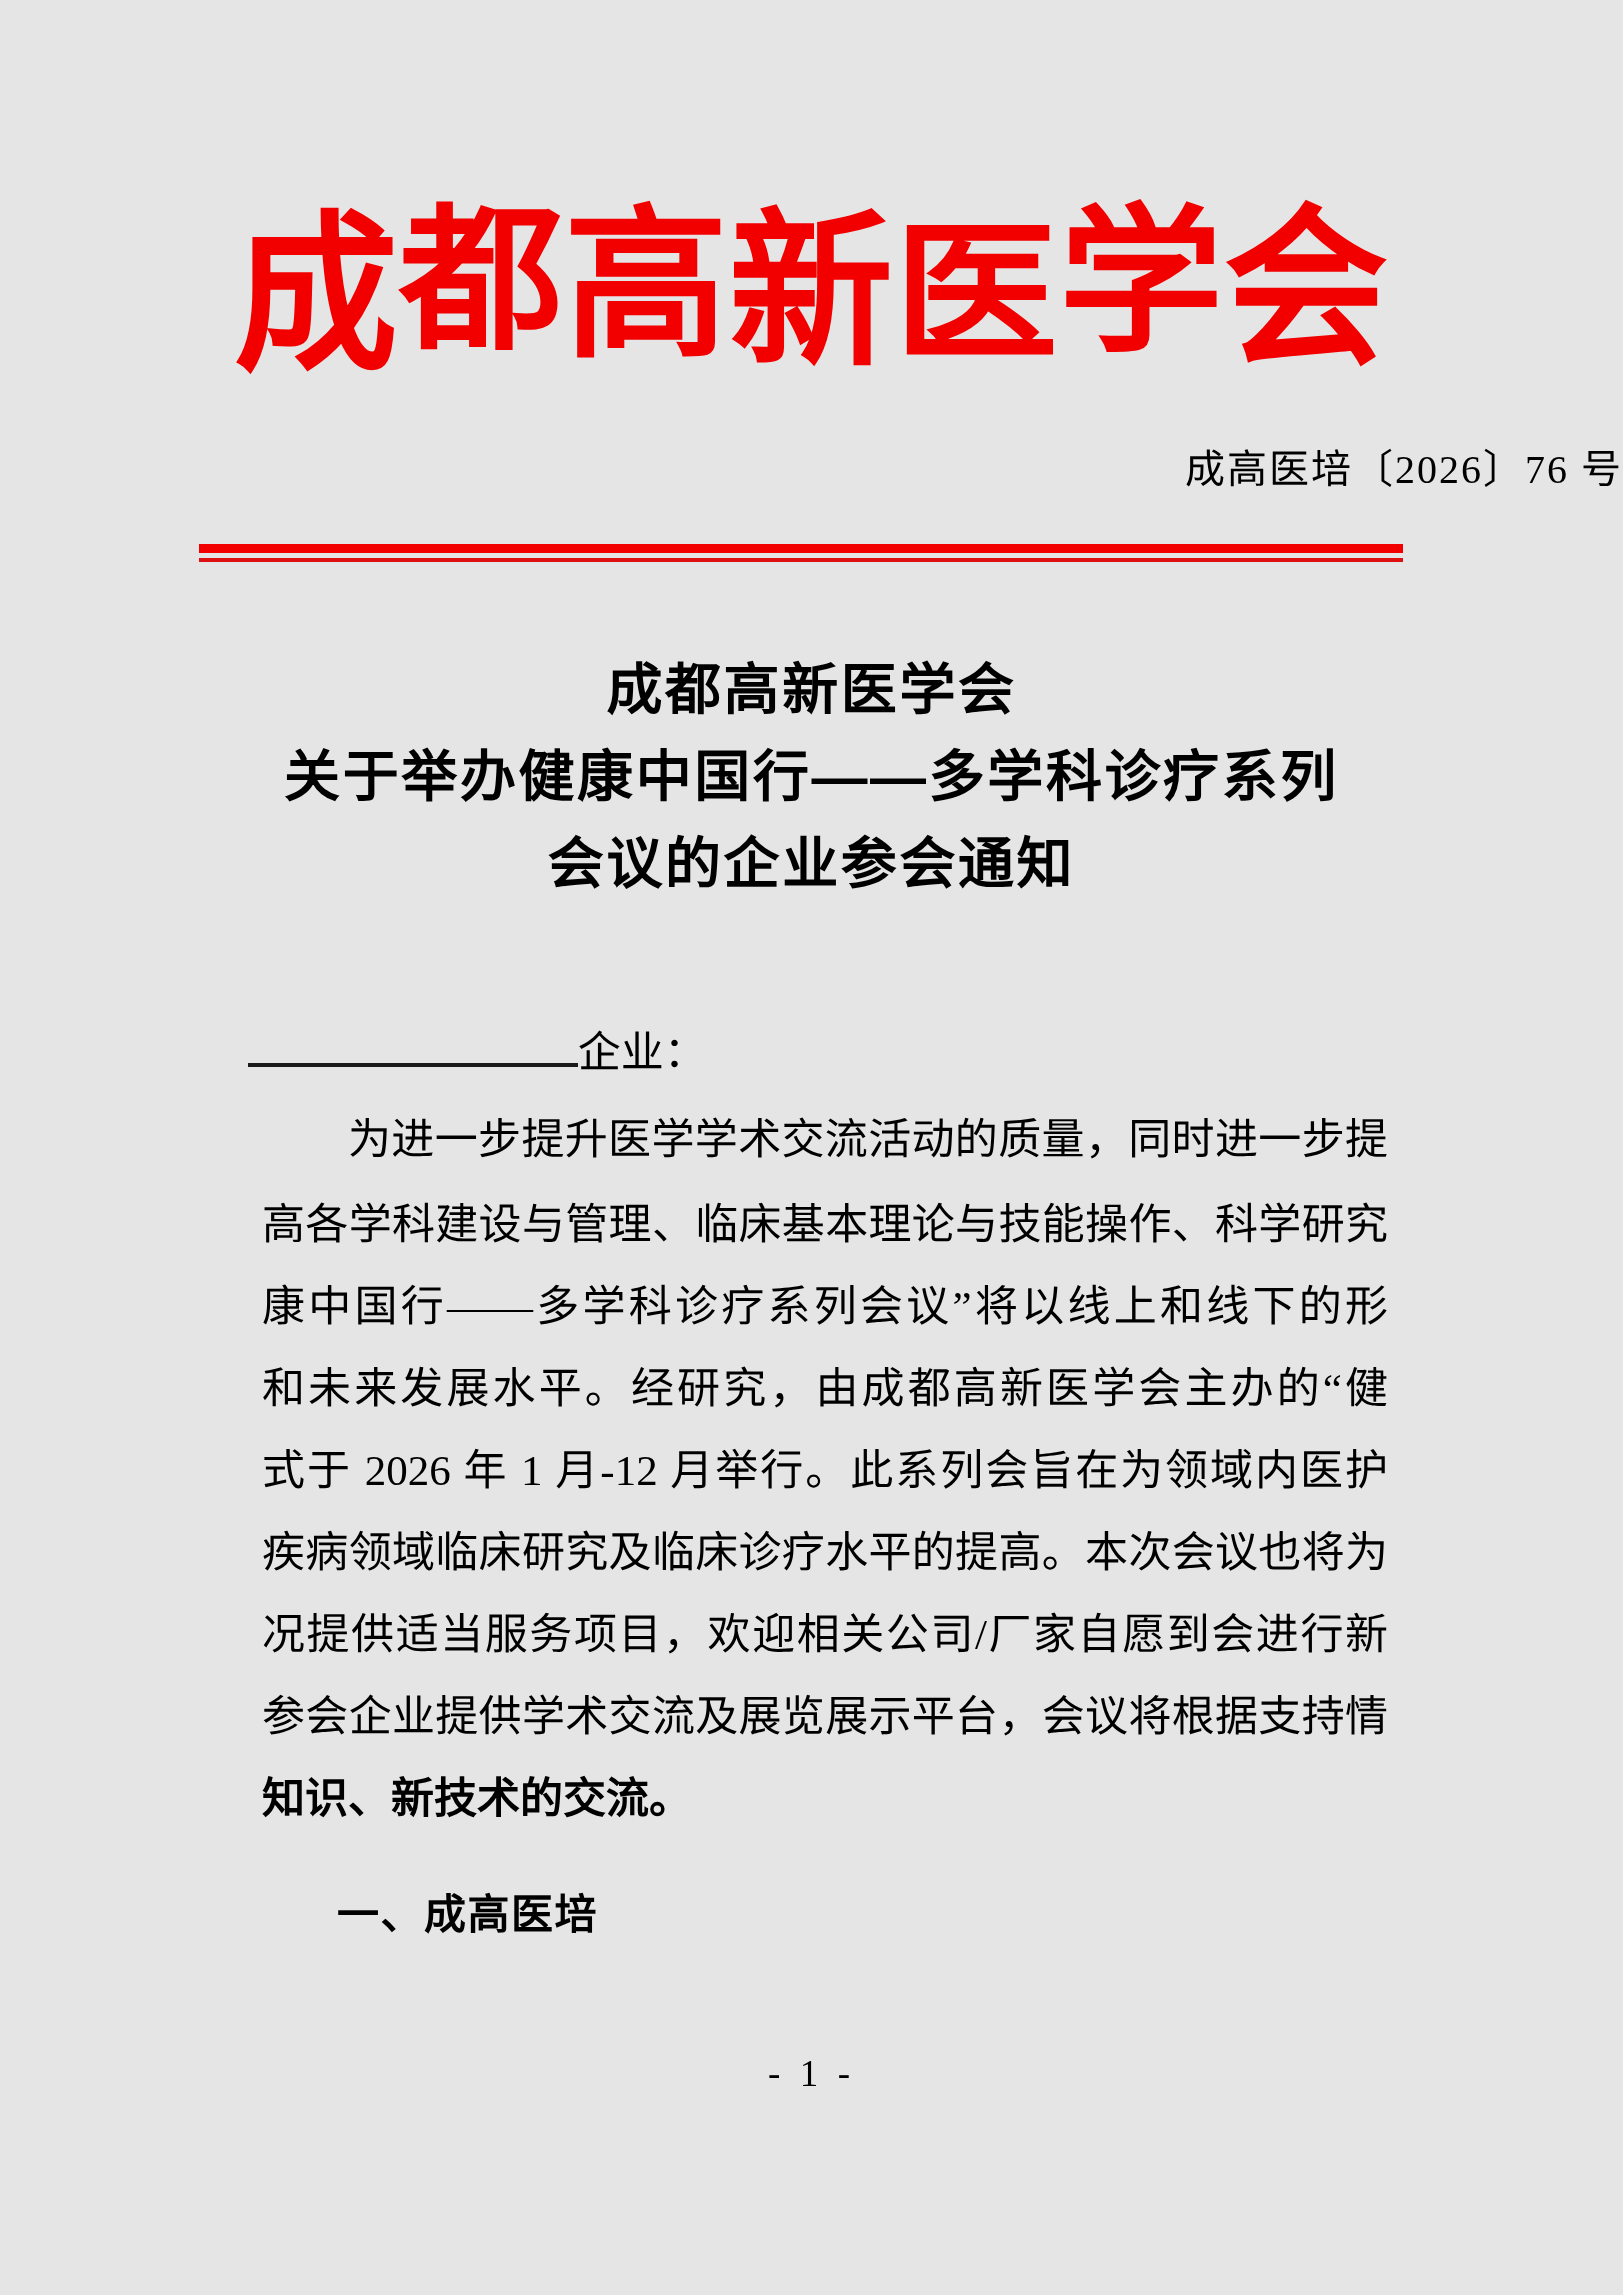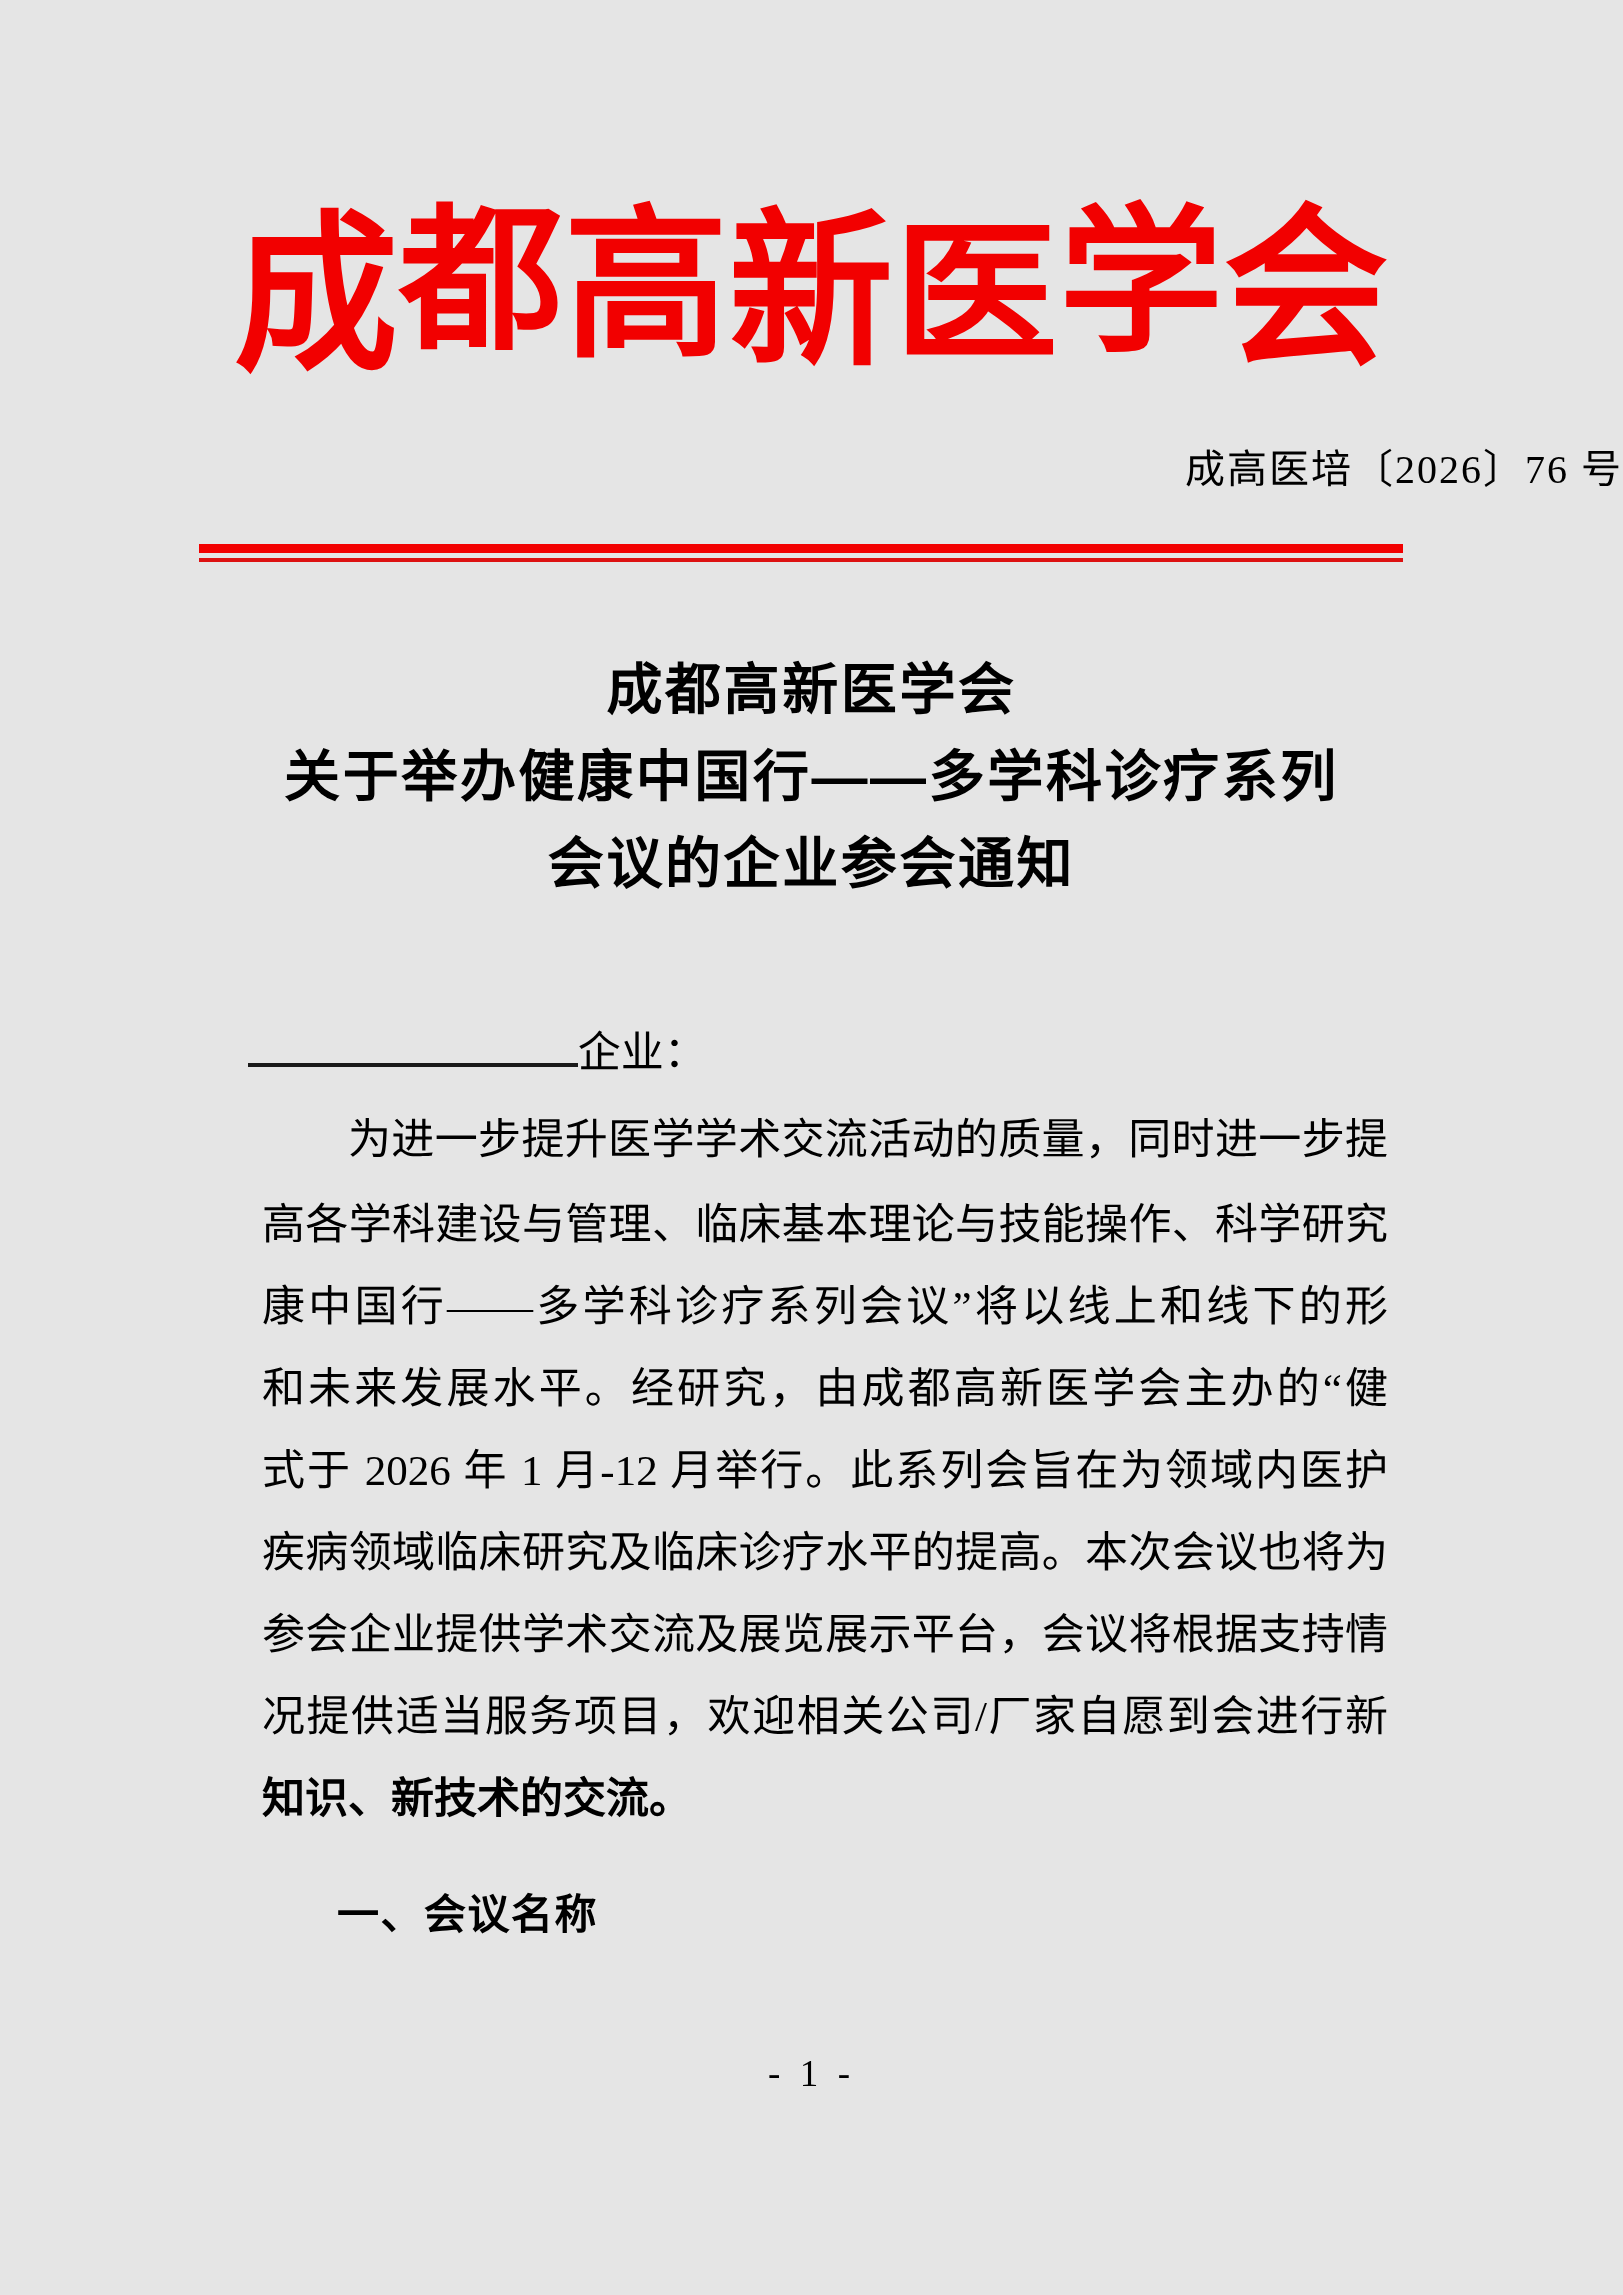--- a/index.html
+++ b/index.html
@@ -159,25 +159,25 @@
       <span class="blank-underline"></span><span>企业：</span>
     </div>
 
     <div class="body-text">
       <div class="body-line">为进一步提升医学学术交流活动的质量，同时进一步提</div>
         <div class="body-line">高各学科建设与管理、临床基本理论与技能操作、科学研究</div>
         <div class="body-line">康中国行——多学科诊疗系列会议”将以线上和线下的形</div>
         <div class="body-line">和未来发展水平。经研究，由成都高新医学会主办的“健</div>
         <div class="body-line">式于 2026 年 1 月-12 月举行。此系列会旨在为领域内医护</div>
         <div class="body-line">疾病领域临床研究及临床诊疗水平的提高。本次会议也将为</div>
+        <div class="body-line">况提供适当服务项目，欢迎相关公司/厂家自愿到会进行新</div>
         <div class="body-line">参会企业提供学术交流及展览展示平台，会议将根据支持情</div>
-        <div class="body-line">况提供适当服务项目，欢迎相关公司/厂家自愿到会进行新</div>
         <div class="body-line">知识、新技术的交流。</div>
     </div>
 
-    <div class="section-heading">一、会议名称</div>
+    <div class="section-heading">一、成高医培</div>
 
   </div>
 
   <div class="page-number">- 1 -</div>
 
 </div>
 
 
 </body></html>

